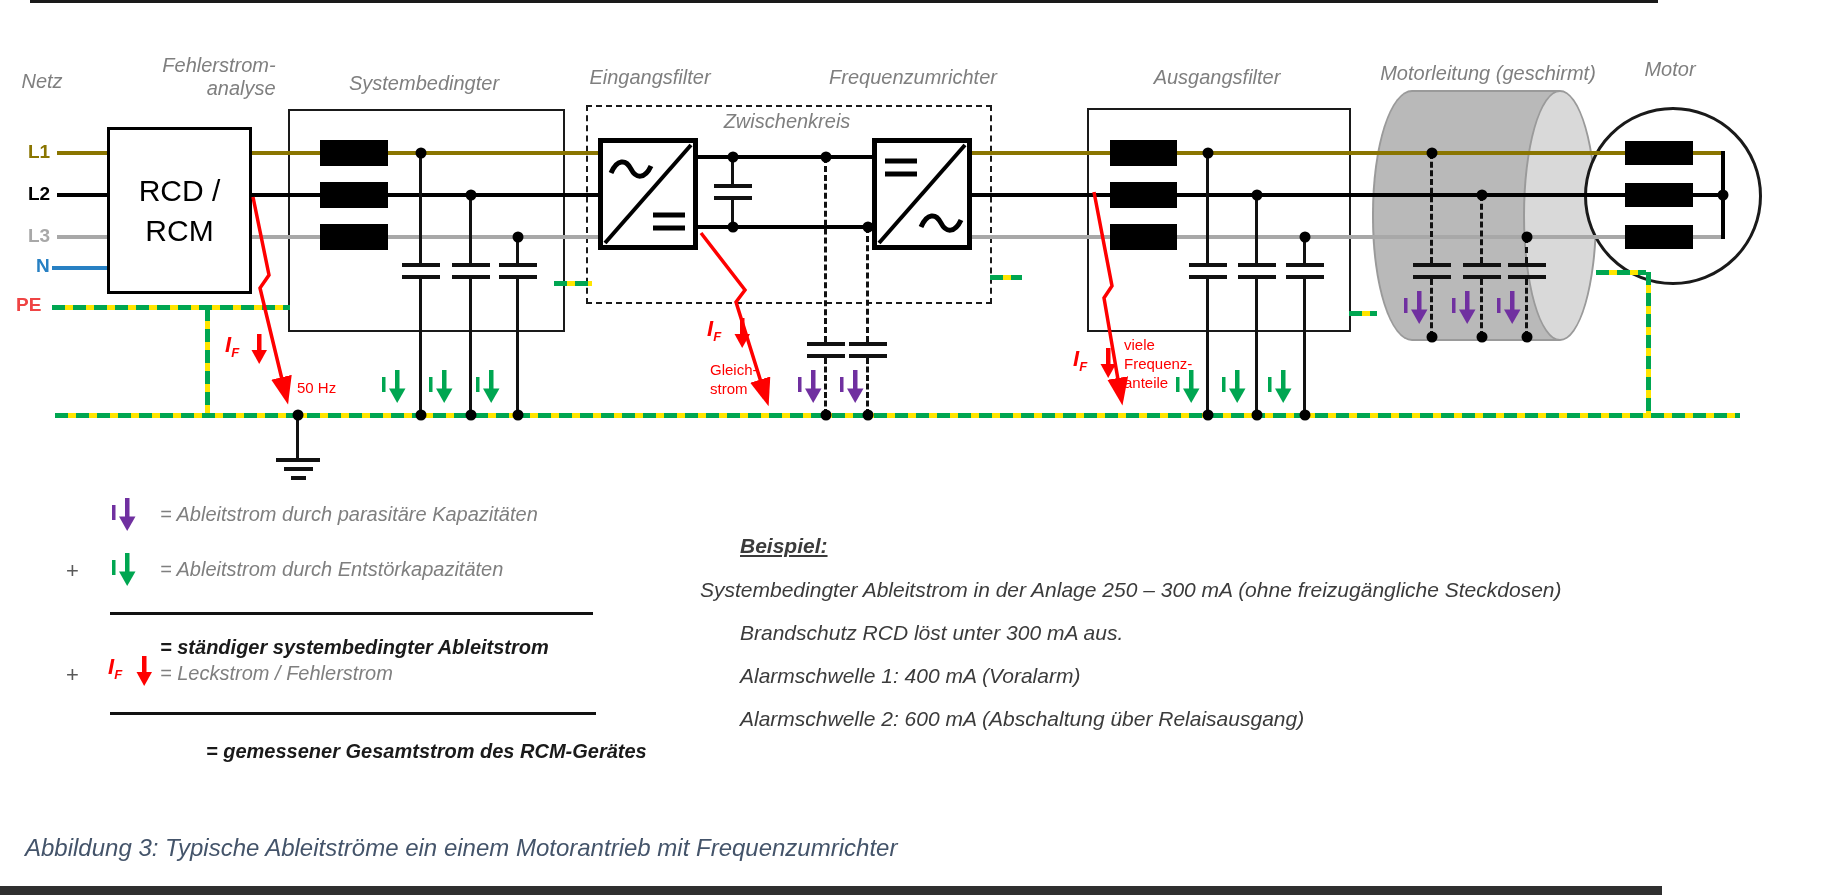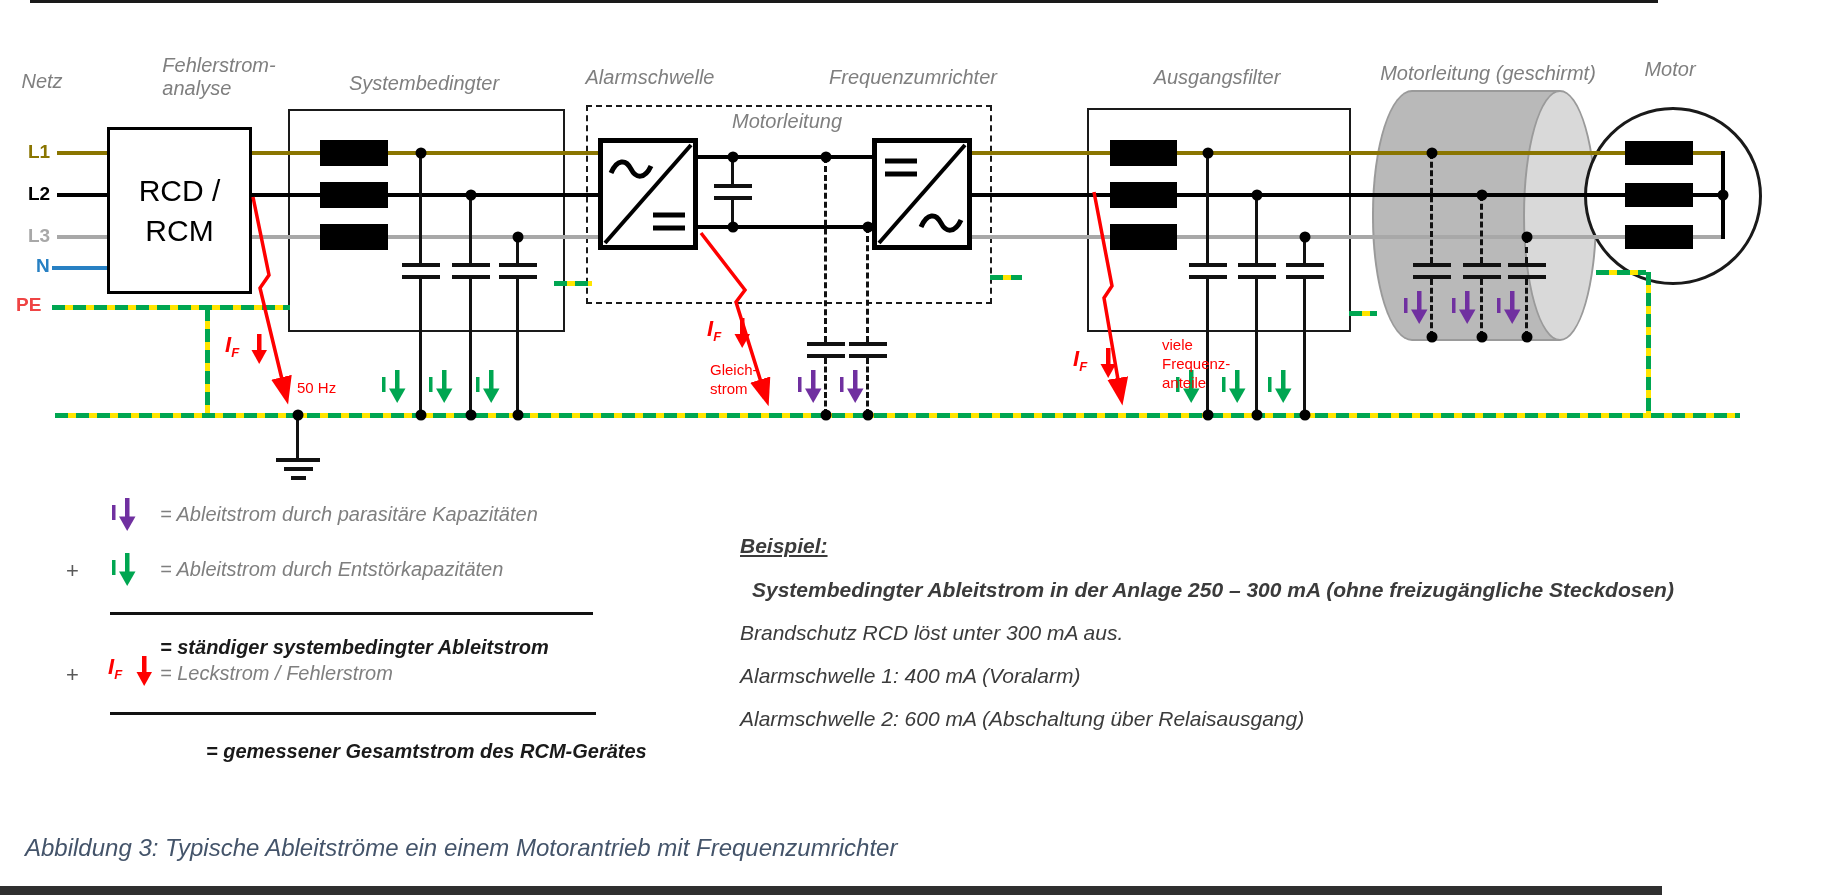--- a/index.html
+++ b/index.html
@@ -244,25 +244,25 @@
     <use href="#arrsingle" x="1102" y="348" fill="#fe0000"></use>
 
     <use href="#arrpair" x="112" y="498" fill="#7030a0"></use>
     <use href="#arrpair" x="112" y="553" fill="#00a651"></use>
     <use href="#arrsingle" x="138" y="656" fill="#fe0000"></use>
   </svg>
 
   <div class="seclabel" style="left:42px;top:70px;">Netz</div>
   <div class="seclabel" style="left:219px;top:54px;">
     <div>Fehlerstrom-</div>
-    <div style="text-align:left;">analyse</div>
+    <div style="text-align:right;">analyse</div>
   </div>
   <div class="seclabel" style="left:424px;top:72px;">Systembedingter</div>
-  <div class="seclabel" style="left:650px;top:66px;">Alarmschwelle</div>
-  <div class="seclabel" style="left:787px;top:110px;">Motorleitung</div>
+  <div class="seclabel" style="left:650px;top:66px;">Eingangsfilter</div>
+  <div class="seclabel" style="left:787px;top:110px;">Zwischenkreis</div>
   <div class="seclabel" style="left:913px;top:66px;">Frequenzumrichter</div>
   <div class="seclabel" style="left:1217px;top:66px;">Ausgangsfilter</div>
   <div class="seclabel" style="left:1488px;top:62px;">Motorleitung (geschirmt)</div>
   <div class="seclabel" style="left:1670px;top:58px;">Motor</div>
 
   <div class="linelabel" style="left:28px;top:141px;color:#8a7500;">L1</div>
   <div class="linelabel" style="left:28px;top:183px;color:#000;">L2</div>
   <div class="linelabel" style="left:28px;top:225px;color:#a8a8a8;">L3</div>
   <div class="linelabel" style="left:36px;top:255px;color:#2780c3;">N</div>
   <div class="linelabel" style="left:16px;top:294px;color:#ef4444;">PE</div>
@@ -276,40 +276,40 @@
     <span>I</span><sub>F</sub>
   </div>
   <div class="ann" style="left:710px;top:360px;">
     <div>Gleich-</div>
     <div>strom</div>
   </div>
 
   <div class="if" style="left:1073px;top:346px;">
     <span>I</span><sub>F</sub>
   </div>
-  <div class="ann" style="left:1162px;top:335px;">
+  <div class="ann" style="left:1124px;top:335px;">
     <div>viele</div>
     <div>Frequenz-</div>
     <div>anteile</div>
   </div>
 
   <div class="lg-text" style="left:160px;top:503px;">= Ableitstrom durch parasitäre Kapazitäten</div>
   <div class="lg-plus" style="left:66px;top:558px;">+</div>
   <div class="lg-text" style="left:160px;top:558px;">= Ableitstrom durch Entstörkapazitäten</div>
   <div class="rule" style="left:110px;top:612px;width:483px;"></div>
   <div class="lg-strong" style="left:160px;top:636px;">= ständiger systembedingter Ableitstrom</div>
   <div class="lg-plus" style="left:66px;top:662px;">+</div>
   <div class="if" style="left:108px;top:654px;">
     <span>I</span><sub>F</sub>
   </div>
   <div class="lg-text" style="left:160px;top:662px;">= Leckstrom / Fehlerstrom</div>
   <div class="rule" style="left:110px;top:712px;width:486px;"></div>
   <div class="lg-strong" style="left:160px;top:740px;margin-left:46px;">= gemessener Gesamtstrom des RCM-Gerätes</div>
 
   <div class="bsp-line" style="left:740px;top:534px;font-weight:bold;text-decoration:underline;">Beispiel:</div>
-  <div class="bsp-line" style="left:752px;top:578px;font-weight:bold;">Systembedingter Ableitstrom in der Anlage 250 – 300 mA (ohne freizugängliche Steckdosen)</div>
+  <div class="bsp-line" style="left:700px;top:578px;">Systembedingter Ableitstrom in der Anlage 250 – 300 mA (ohne freizugängliche Steckdosen)</div>
   <div class="bsp-line" style="left:740px;top:621px;">Brandschutz RCD löst unter 300 mA aus.</div>
   <div class="bsp-line" style="left:740px;top:664px;">Alarmschwelle 1: 400 mA (Voralarm)</div>
   <div class="bsp-line" style="left:740px;top:707px;">Alarmschwelle 2: 600 mA (Abschaltung über Relaisausgang)</div>
 
   <div class="caption" style="left:25px;top:834px;">Abbildung 3: Typische Ableitströme ein einem Motorantrieb mit Frequenzumrichter</div>
 
 </div>
 
 </body></html>

